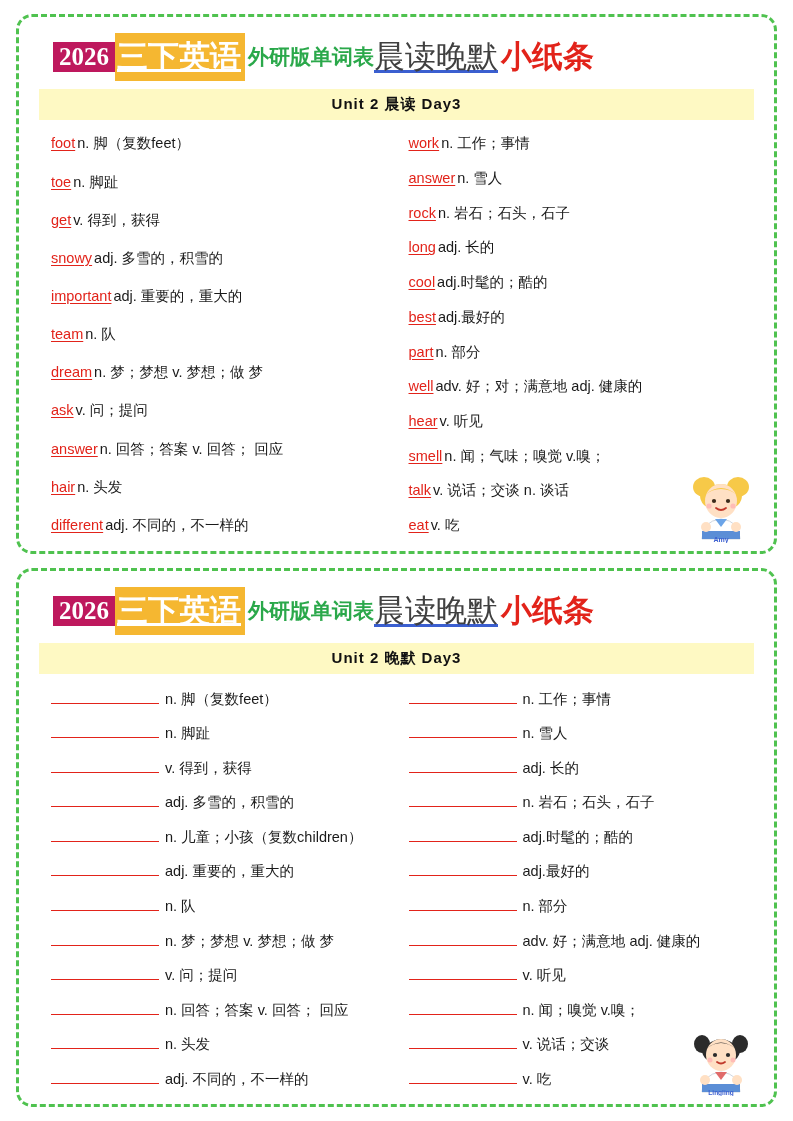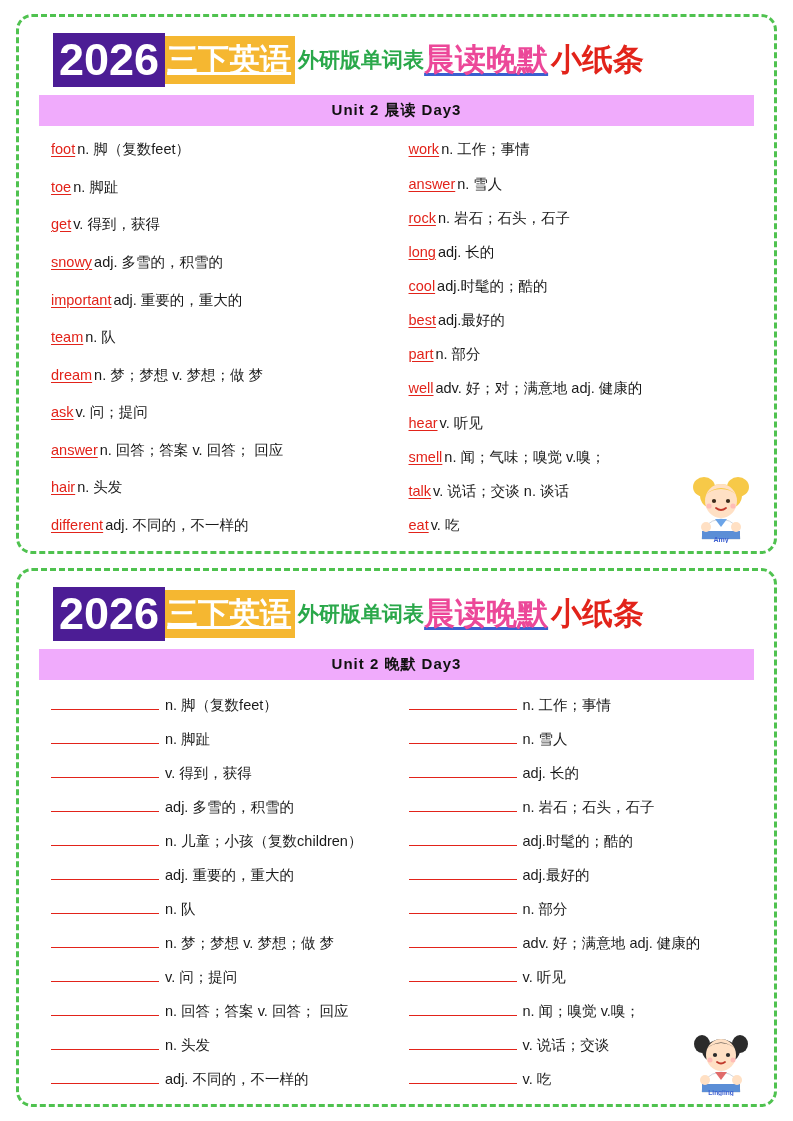--- a/index.html
+++ b/index.html
@@ -36,59 +36,59 @@
     background: #ffffff;
   }
   
   .title-row {
     display: flex;
     align-items: center;
     white-space: nowrap;
     padding: 2px 0 4px 14px;
   }
   .t-year {
-    background: #4c1d95;
+    background: #be185d;
     color: #ffffff;
-    font-size: 45px;
+    font-size: 25px;
     font-weight: bold;
     padding: 1px 6px;
     letter-spacing: 0px;
-    font-family: Liberation Sans, sans-serif;
+    font-family: Liberation Serif, serif;
   }
   .t-grade {
     background: #f5b731;
     color: #ffffff;
     font-size: 31px;
     font-weight: bold;
     padding: 3px 4px 3px 2px;
     text-decoration: underline;
   }
   .t-green {
     color: #2aa84a;
     font-size: 21px;
     font-weight: bold;
     padding-left: 3px;
   }
   .t-blue {
-    color: #ec4899;
+    color: #404040;
     font-size: 31px;
-    font-weight: bold;
+    font-weight: normal;
     text-decoration: underline;
     text-decoration-color: #3b5fd0;
     text-underline-offset: 3px;
   }
   .t-red {
     color: #e2231a;
     font-size: 31px;
     font-weight: bold;
     padding-left: 3px;
   }
   
   .unit-bar {
-    background: #f0abfc;
+    background: #fef9c3;
     text-align: center;
     font-size: 15px;
     font-weight: bold;
     padding: 6px 0;
     margin: 4px 0 6px 0;
     letter-spacing: 1px;
     color: #111;
   }
   
   .cols {

